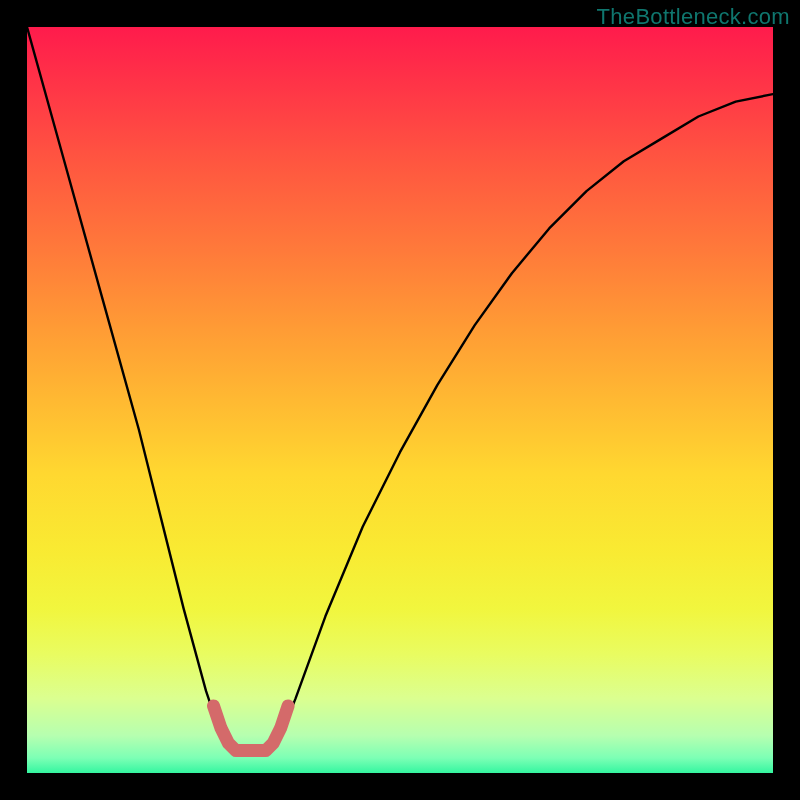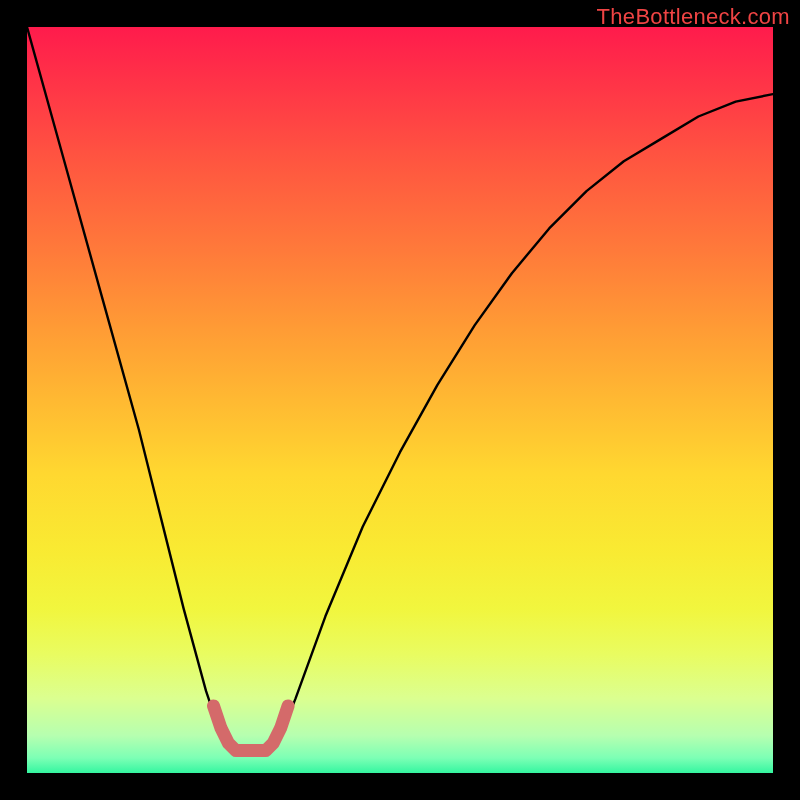--- a/index.html
+++ b/index.html
@@ -30,21 +30,21 @@
       #e9fc60 84%,
       #dbff90 90%,
       #b6ffb0 95%,
       #7cffb5 98%,
       #34f6a0 100%);
   }
   .watermark {
     position: absolute;
     top: 4px;
     right: 10px;
-    color: #ef4444;
+    color: #0f766e;
     font-size: 22px;
     letter-spacing: 0.3px;
     font-weight: 500;
     font-family: Arial, Helvetica, sans-serif;
   }
   svg.curve {
     position: absolute;
     left: 0;
     top: 0;
     width: 746px;

